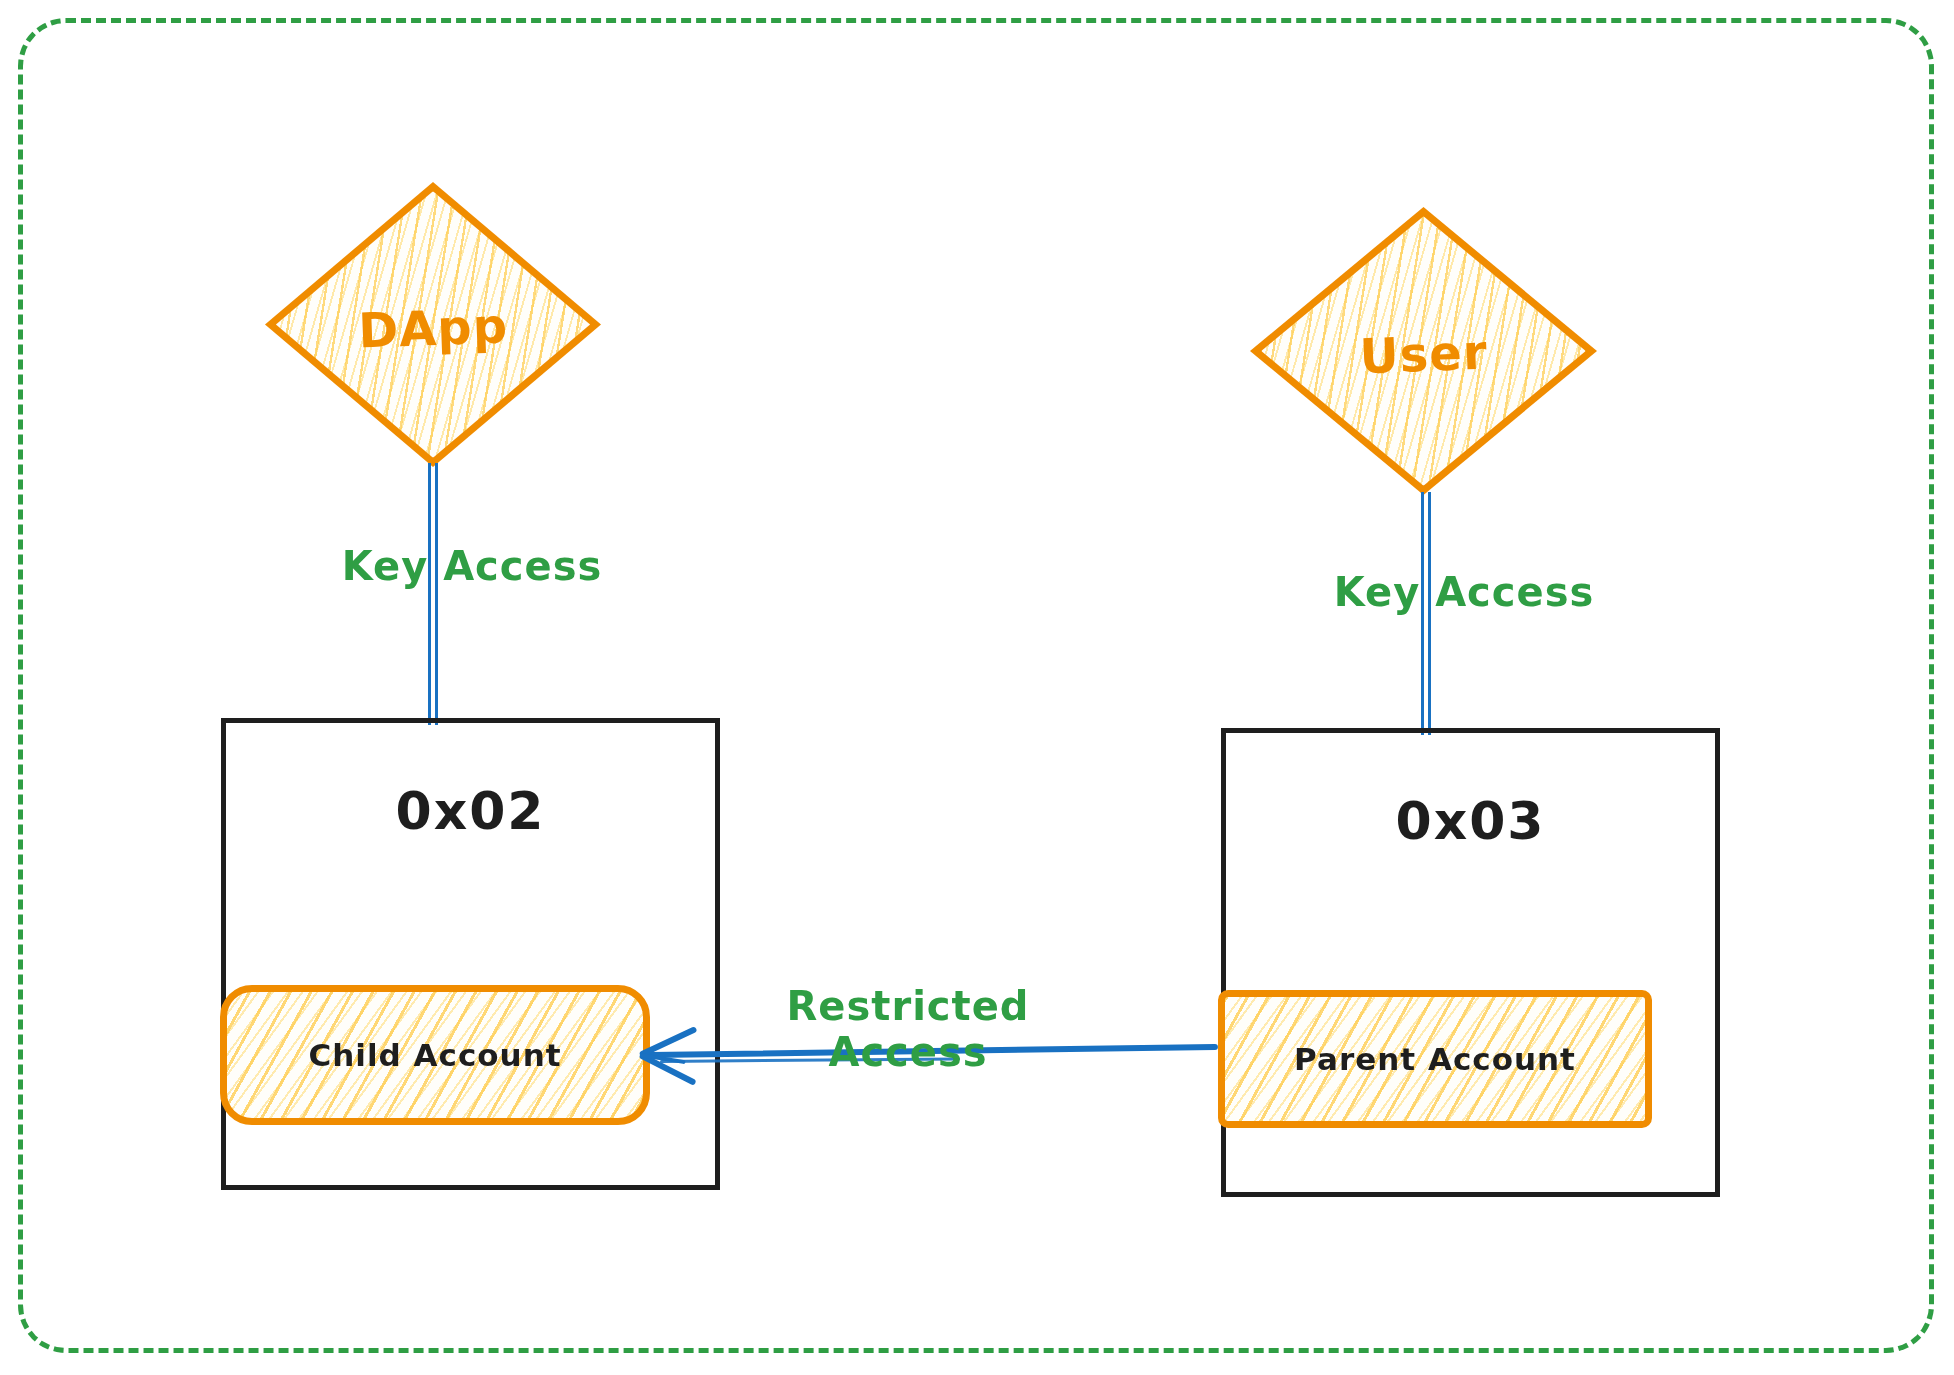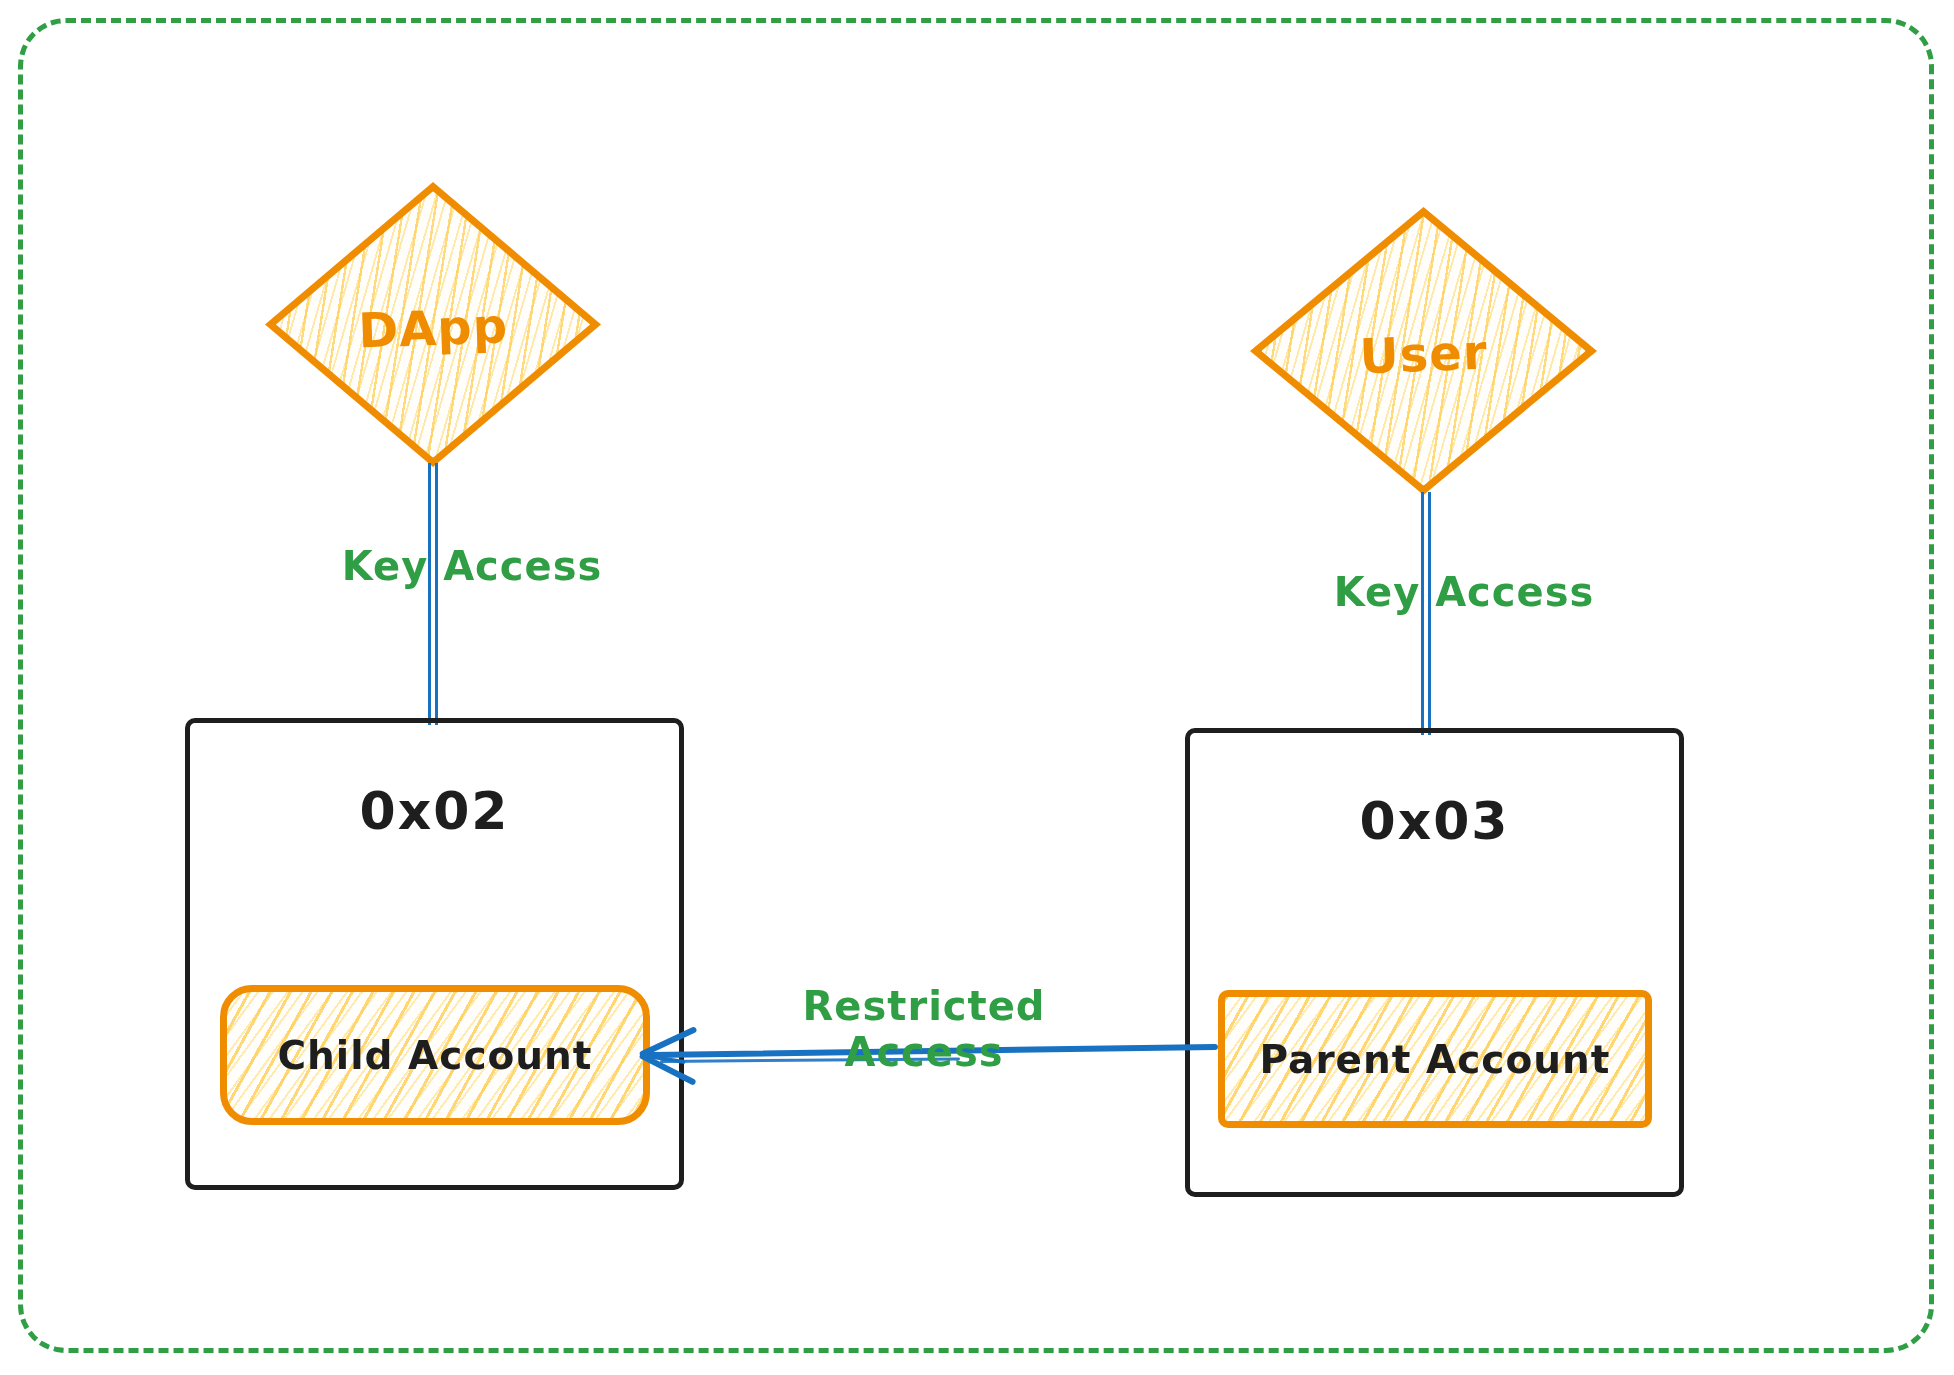--- a/index.html
+++ b/index.html
@@ -33,59 +33,59 @@
   .diamond-label{
     position:absolute; inset:0; display:flex; align-items:center; justify-content:center;
     color:var(--orange); font-size:48px; font-weight:bold; letter-spacing:1px;
     padding-top:6px; transform:rotate(-2deg);
   }
   #dapp{left:265px; top:182px; width:336px; height:285px;}
   #user{left:1250px; top:207px; width:347px; height:288px;}
 
   
   .wallet-box{
-    position:absolute; border:5px solid var(--ink); border-radius:10px;
-    box-sizing:border-box; background:transparent;
+    position:absolute; border:5px solid var(--ink); border-radius:0;
+    box-sizing:border-box; background:transparent;margin-left:36px;
   }
   #box02{left:185px; top:718px; width:499px; height:472px;}
   #box03{left:1185px; top:728px; width:499px; height:469px;}
   .wallet-label{
     position:absolute; left:0; right:0; top:58px; text-align:center;
     color:var(--ink); font-size:52px; font-weight:bold; letter-spacing:2px;
   }
   
   .account-pill{
     position:absolute; border:7px solid var(--orange); border-radius:32px;
     box-sizing:border-box;
     background:
       repeating-linear-gradient(119deg, rgba(255,206,84,.8) 0 3px, rgba(0,0,0,0) 3px 18px),
       repeating-linear-gradient(126deg, rgba(255,228,150,.75) 0 2px, rgba(0,0,0,0) 2px 12px),
       #fffefa;
     display:flex; align-items:center; justify-content:center;
   }
   #child-pill{left:220px; top:985px; width:430px; height:140px;}
   #parent-pill{left:1218px; top:990px; width:434px; height:138px;border-radius:10px;}
-  .account-label{color:var(--ink); font-size:39px; font-weight:bold; letter-spacing:1px;}
+  .account-label{color:var(--ink); font-size:31px; font-weight:bold; letter-spacing:1px;}
 
   
   .vconnector{
     position:absolute; width:10px; box-sizing:border-box;
     border-left:3.5px solid var(--blue); border-right:3.5px solid var(--blue);
   }
   #conn-dapp{left:428px; top:463px; height:262px;}
   #conn-user{left:1421px; top:492px; height:243px;}
 
   
   .edge-label{
     position:absolute; color:var(--green); font-weight:bold; text-align:center;
     letter-spacing:1px;
   }
   #key-left {left:322px;  top:543px; width:300px; font-size:40px;}
   #key-right{left:1314px; top:569px; width:300px; font-size:40px;}
-  #restricted-label{left:724px; top:983px; width:400px; font-size:40px;}
+  #restricted-label{left:708px; top:983px; width:400px; font-size:40px;}
 
   
   .arrow-line{
     position:absolute; left:648px; top:1052px; width:570px; height:6px;
     background:var(--blue); border-radius:3px;
     transform:rotate(-0.8deg); transform-origin:left center;
   }
   .arrow-line-2{
     position:absolute; left:660px; top:1060px; width:300px; height:3px;
     background:var(--blue); border-radius:2px; transform:rotate(-0.5deg);

